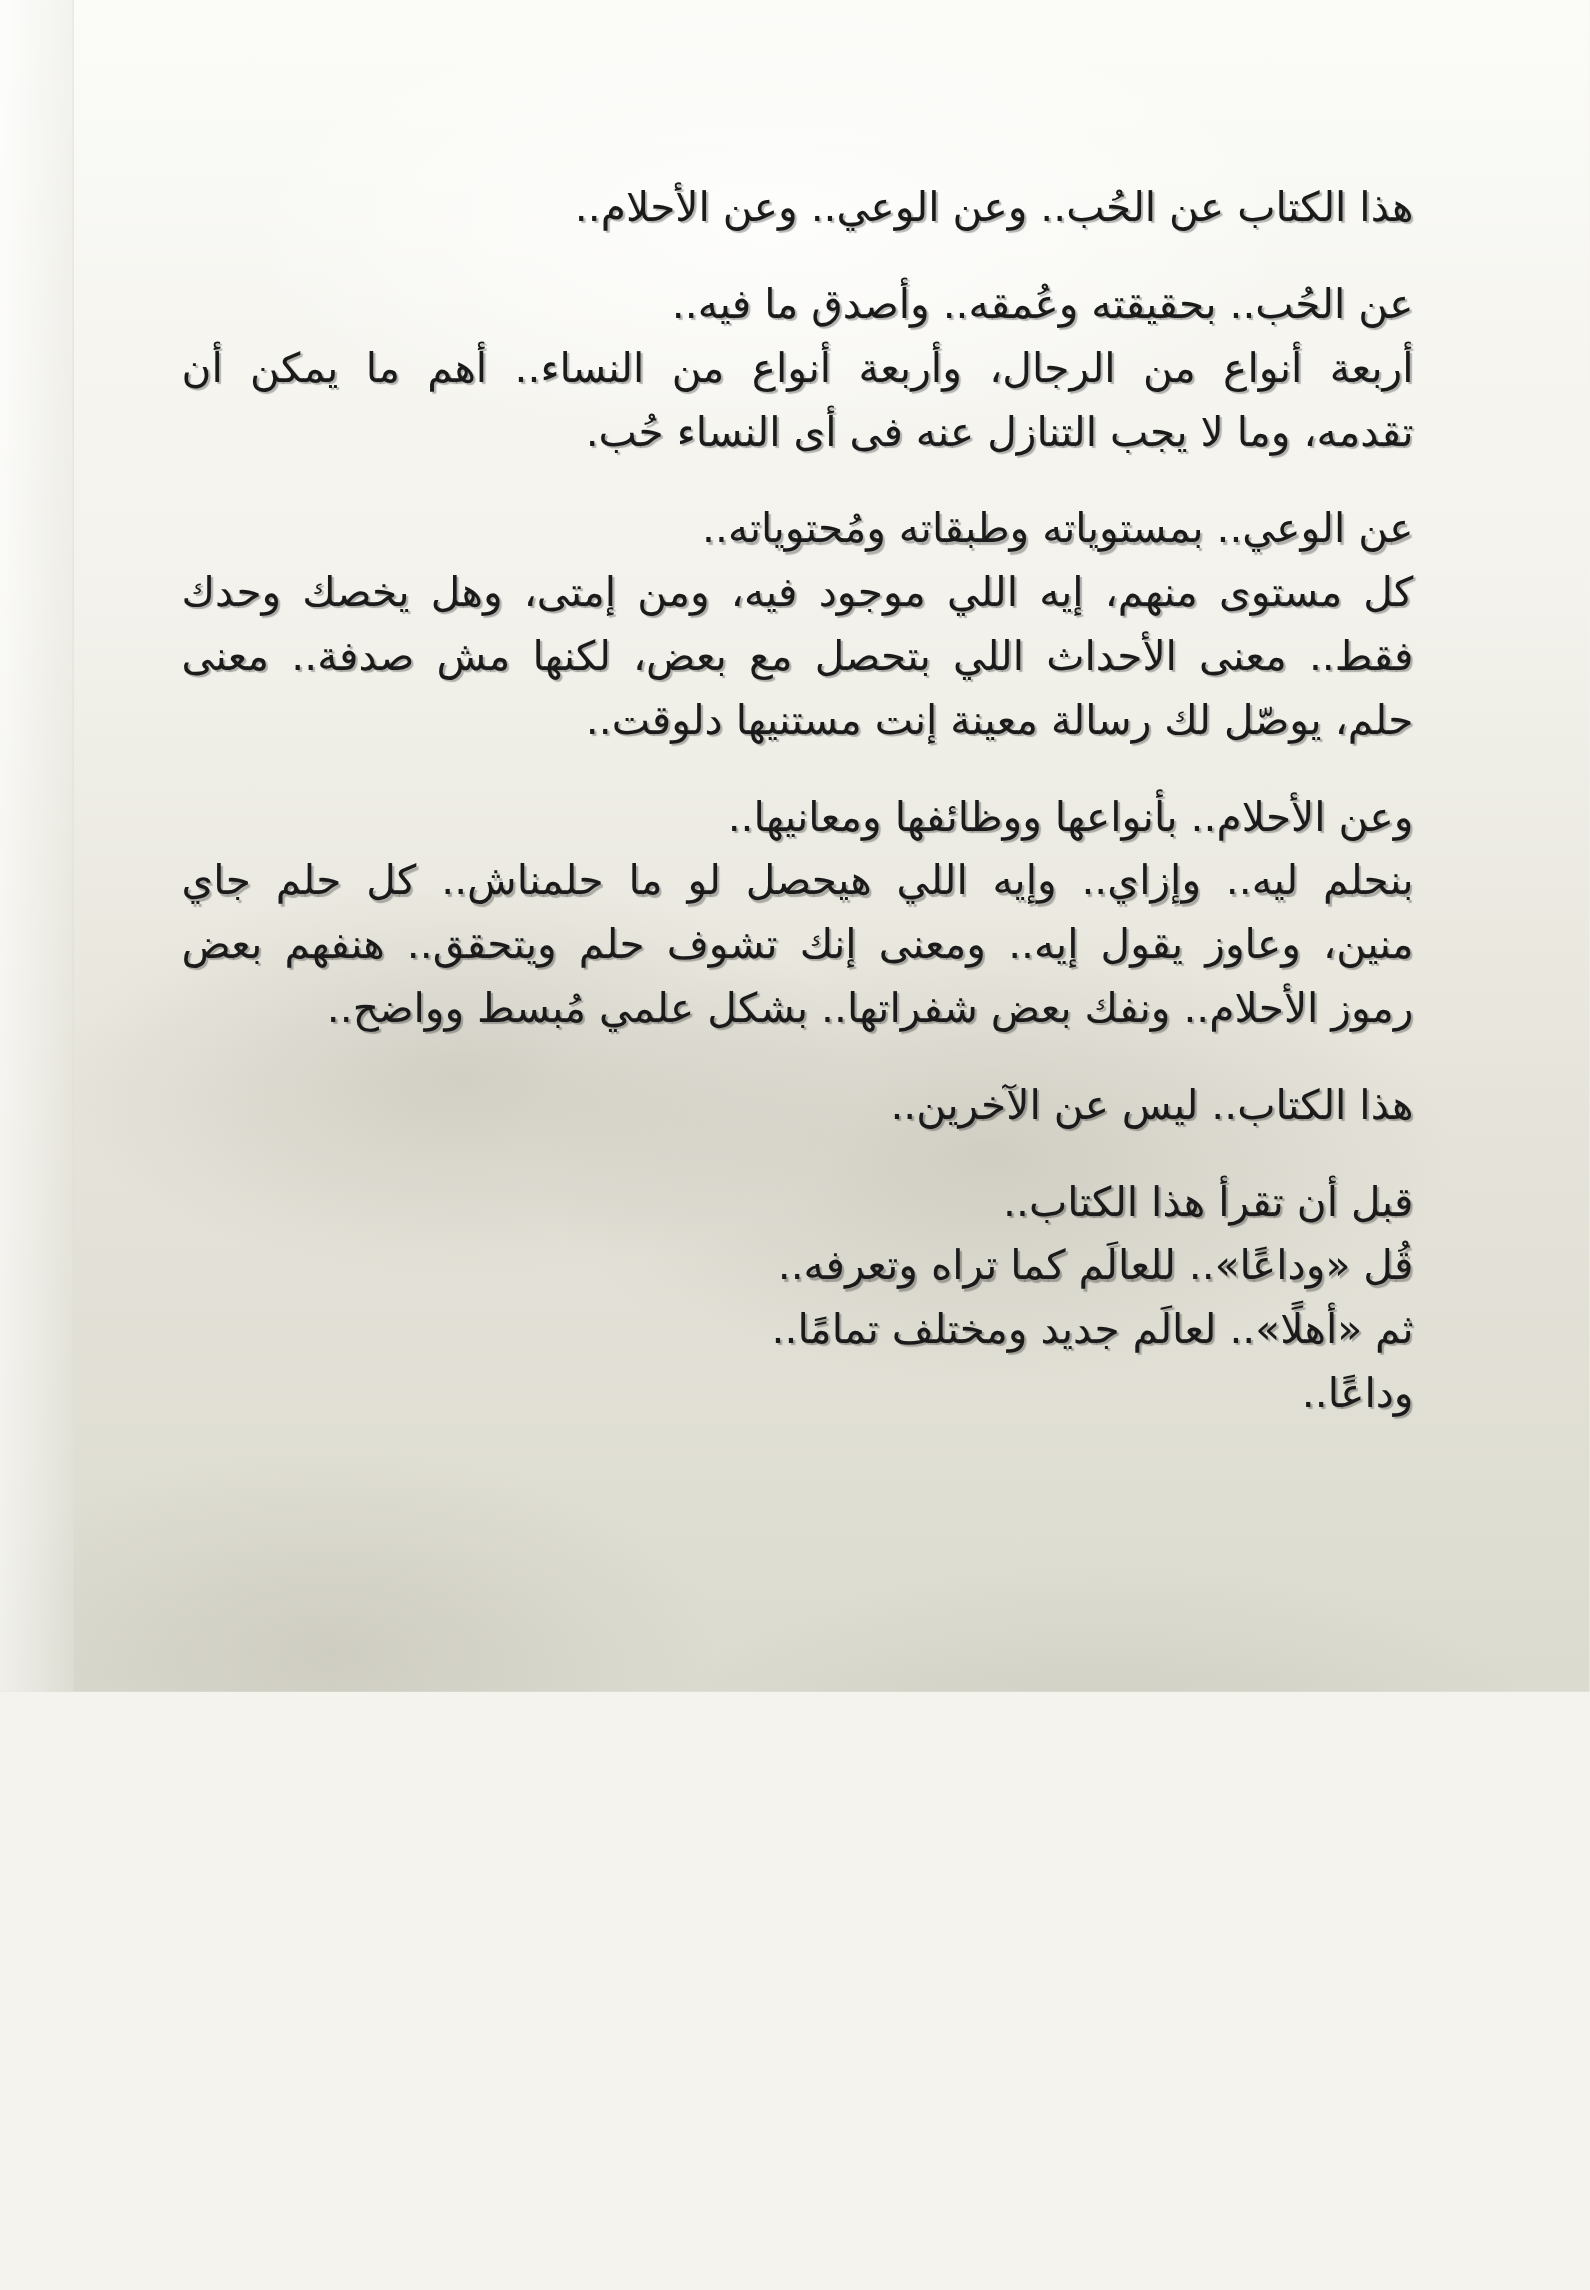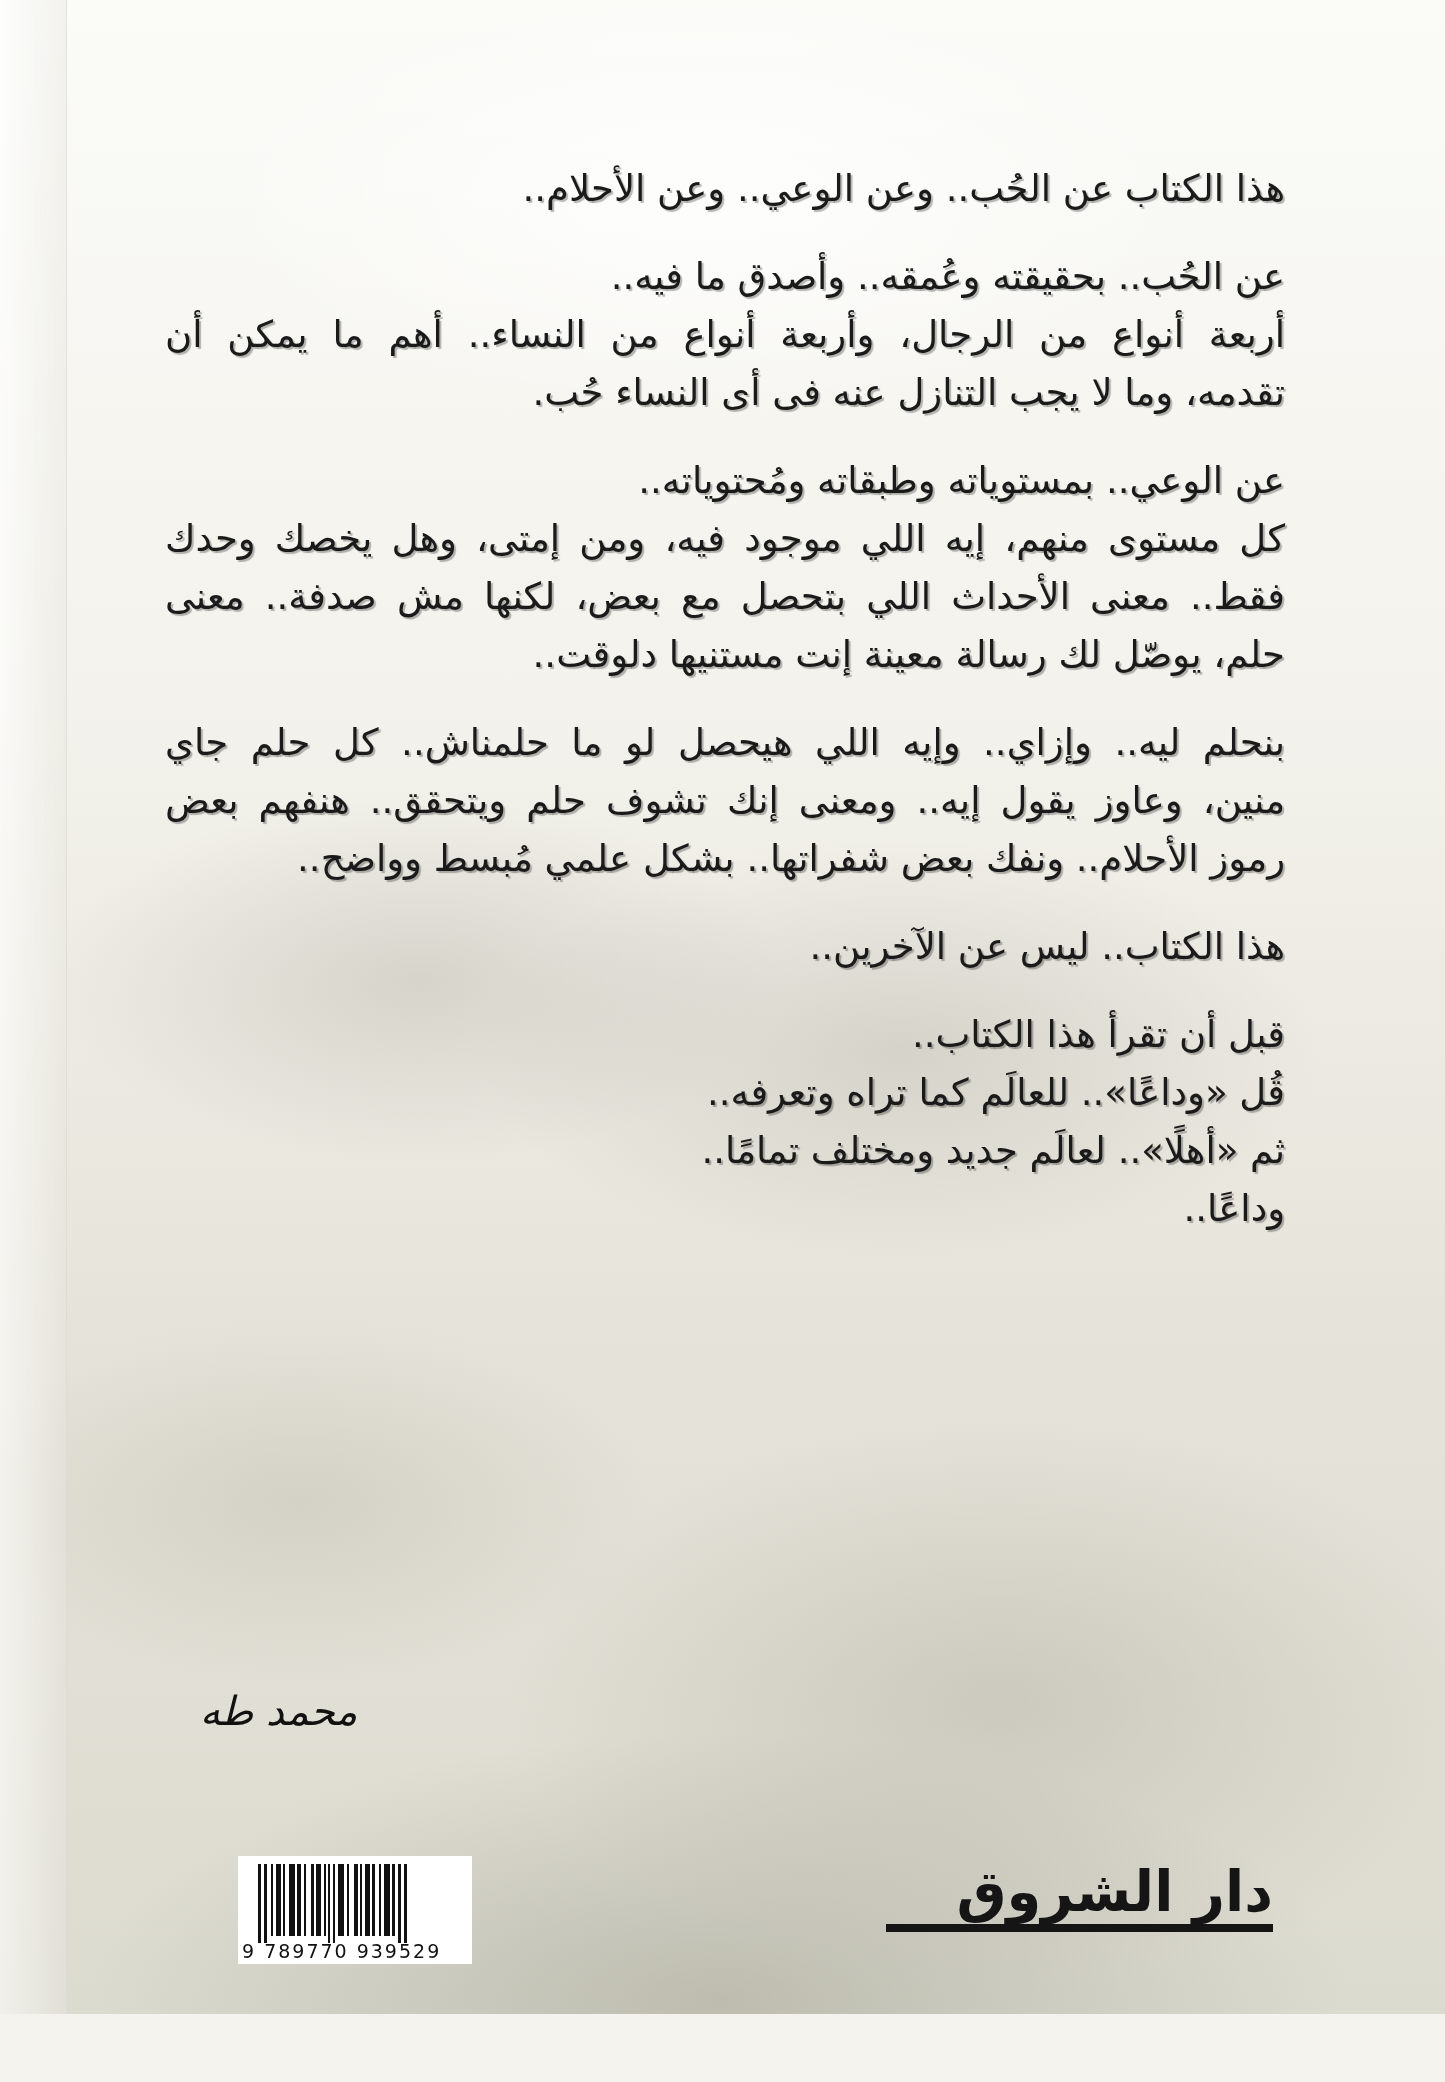--- a/index.html
+++ b/index.html
@@ -1,21 +1,21 @@
 <!DOCTYPE html>
 <html><head>
 <meta charset="utf-8">
 <style>
   html, body { margin: 0; padding: 0; }
   body {
     width: 1445px; height: 2082px; overflow: hidden;
     background: #f4f3ee;
   }
   .cover {
-    position: relative; width: 1445px; height: 2014px; overflow: hidden;
+    position: relative; width: 1445px; height: 1538px; overflow: hidden;
     background:
       radial-gradient(ellipse 520px 260px at 420px 980px, rgba(170,168,155,0.35), rgba(170,168,155,0) 70%),
       radial-gradient(ellipse 600px 300px at 900px 1050px, rgba(160,158,145,0.30), rgba(160,158,145,0) 70%),
       radial-gradient(ellipse 500px 260px at 300px 1500px, rgba(175,172,158,0.30), rgba(175,172,158,0) 70%),
       radial-gradient(ellipse 700px 400px at 1000px 1700px, rgba(165,162,148,0.35), rgba(165,162,148,0) 70%),
       radial-gradient(ellipse 900px 380px at 720px 2000px, rgba(150,150,135,0.45), rgba(150,150,135,0) 70%),
       radial-gradient(ellipse 700px 300px at 700px 200px, rgba(255,255,255,0.8), rgba(255,255,255,0) 70%),
       linear-gradient(180deg, #fbfbf8 0%, #f3f2ec 35%, #e6e4da 65%, #dcdbd0 100%);
   }
   .spine-edge {
@@ -83,20 +83,21 @@
       <span class="line full">أربعة أنواع من الرجال، وأربعة أنواع من النساء.. أهم ما يمكن أن</span>
       <span class="line">تقدمه، وما لا يجب التنازل عنه فى أى النساء حُب.</span>
     </p>
     <p class="para justified">
       <span class="line">عن الوعي.. بمستوياته وطبقاته ومُحتوياته..</span>
       <span class="line full">كل مستوى منهم، إيه اللي موجود فيه، ومن إمتى، وهل يخصك وحدك</span>
       <span class="line full">فقط.. معنى الأحداث اللي بتحصل مع بعض، لكنها مش صدفة.. معنى</span>
       <span class="line">حلم، يوصّل لك رسالة معينة إنت مستنيها دلوقت..</span>
     </p>
     <p class="para justified">
+      <span class="line">وعن الأحلام.. بأنواعها ووظائفها ومعانيها..</span>
       <span class="line full">بنحلم ليه.. وإزاي.. وإيه اللي هيحصل لو ما حلمناش.. كل حلم جاي</span>
       <span class="line full">منين، وعاوز يقول إيه.. ومعنى إنك تشوف حلم ويتحقق.. هنفهم بعض</span>
       <span class="line">رموز الأحلام.. ونفك بعض شفراتها.. بشكل علمي مُبسط وواضح..</span>
     </p>
     <p class="para">
       <span class="line">هذا الكتاب.. ليس عن الآخرين..</span>
     </p>
     <p class="para">
       <span class="line">قبل أن تقرأ هذا الكتاب..</span>
       <span class="line">قُل «وداعًا».. للعالَم كما تراه وتعرفه..</span>

